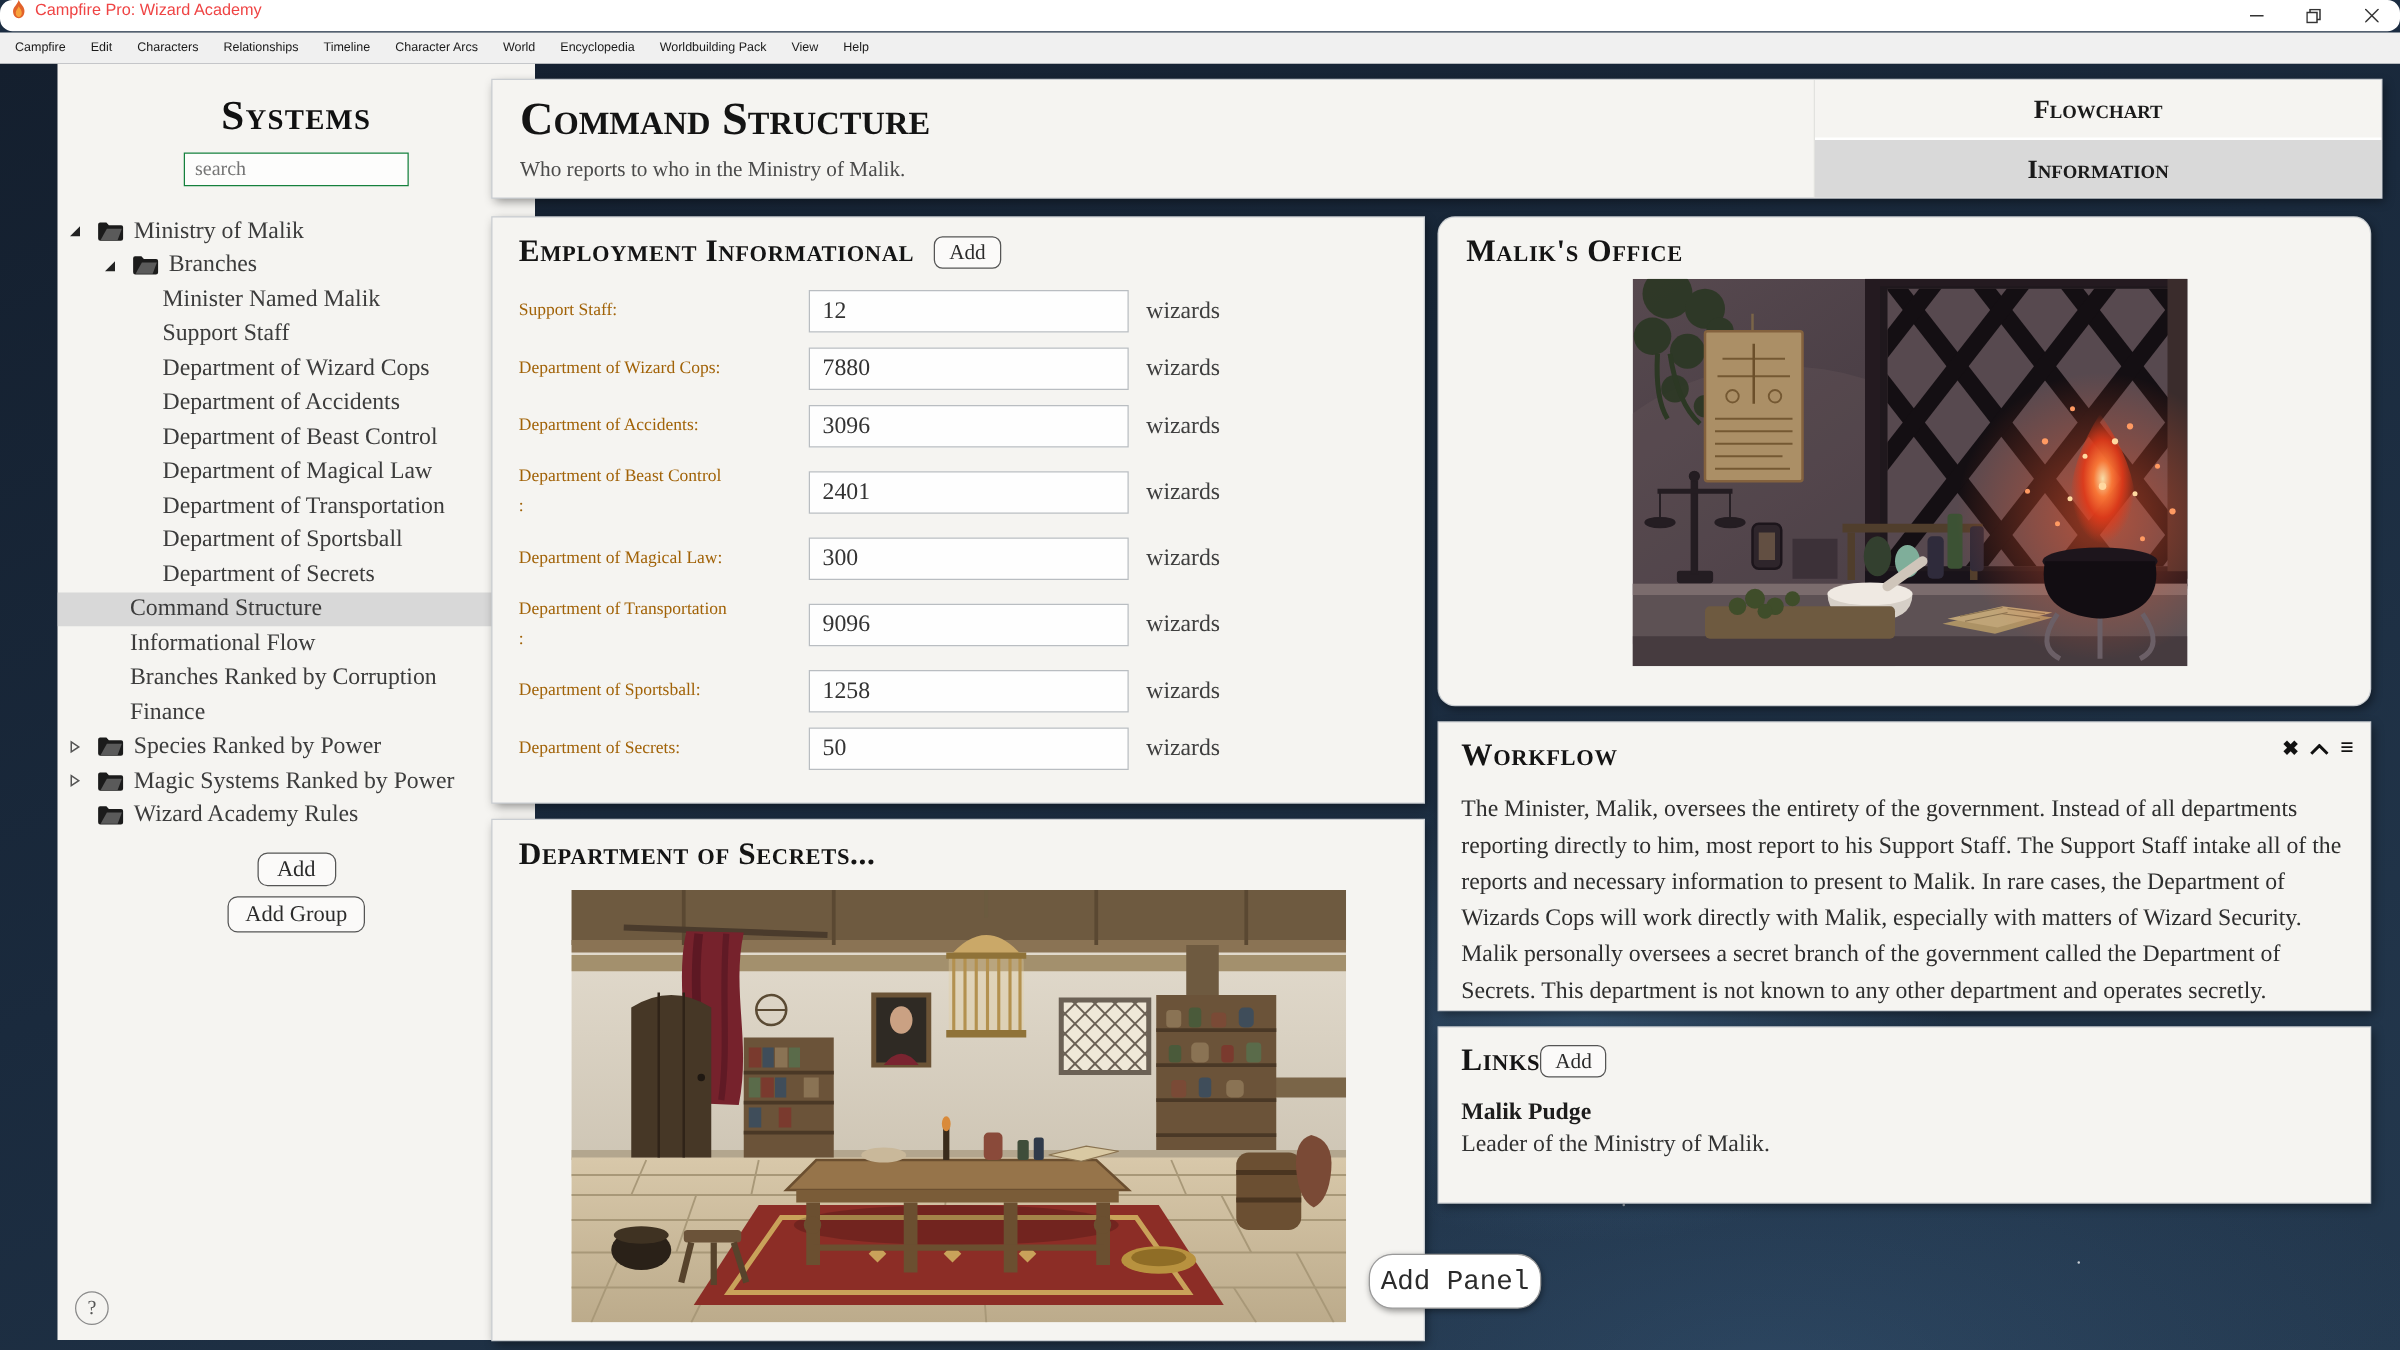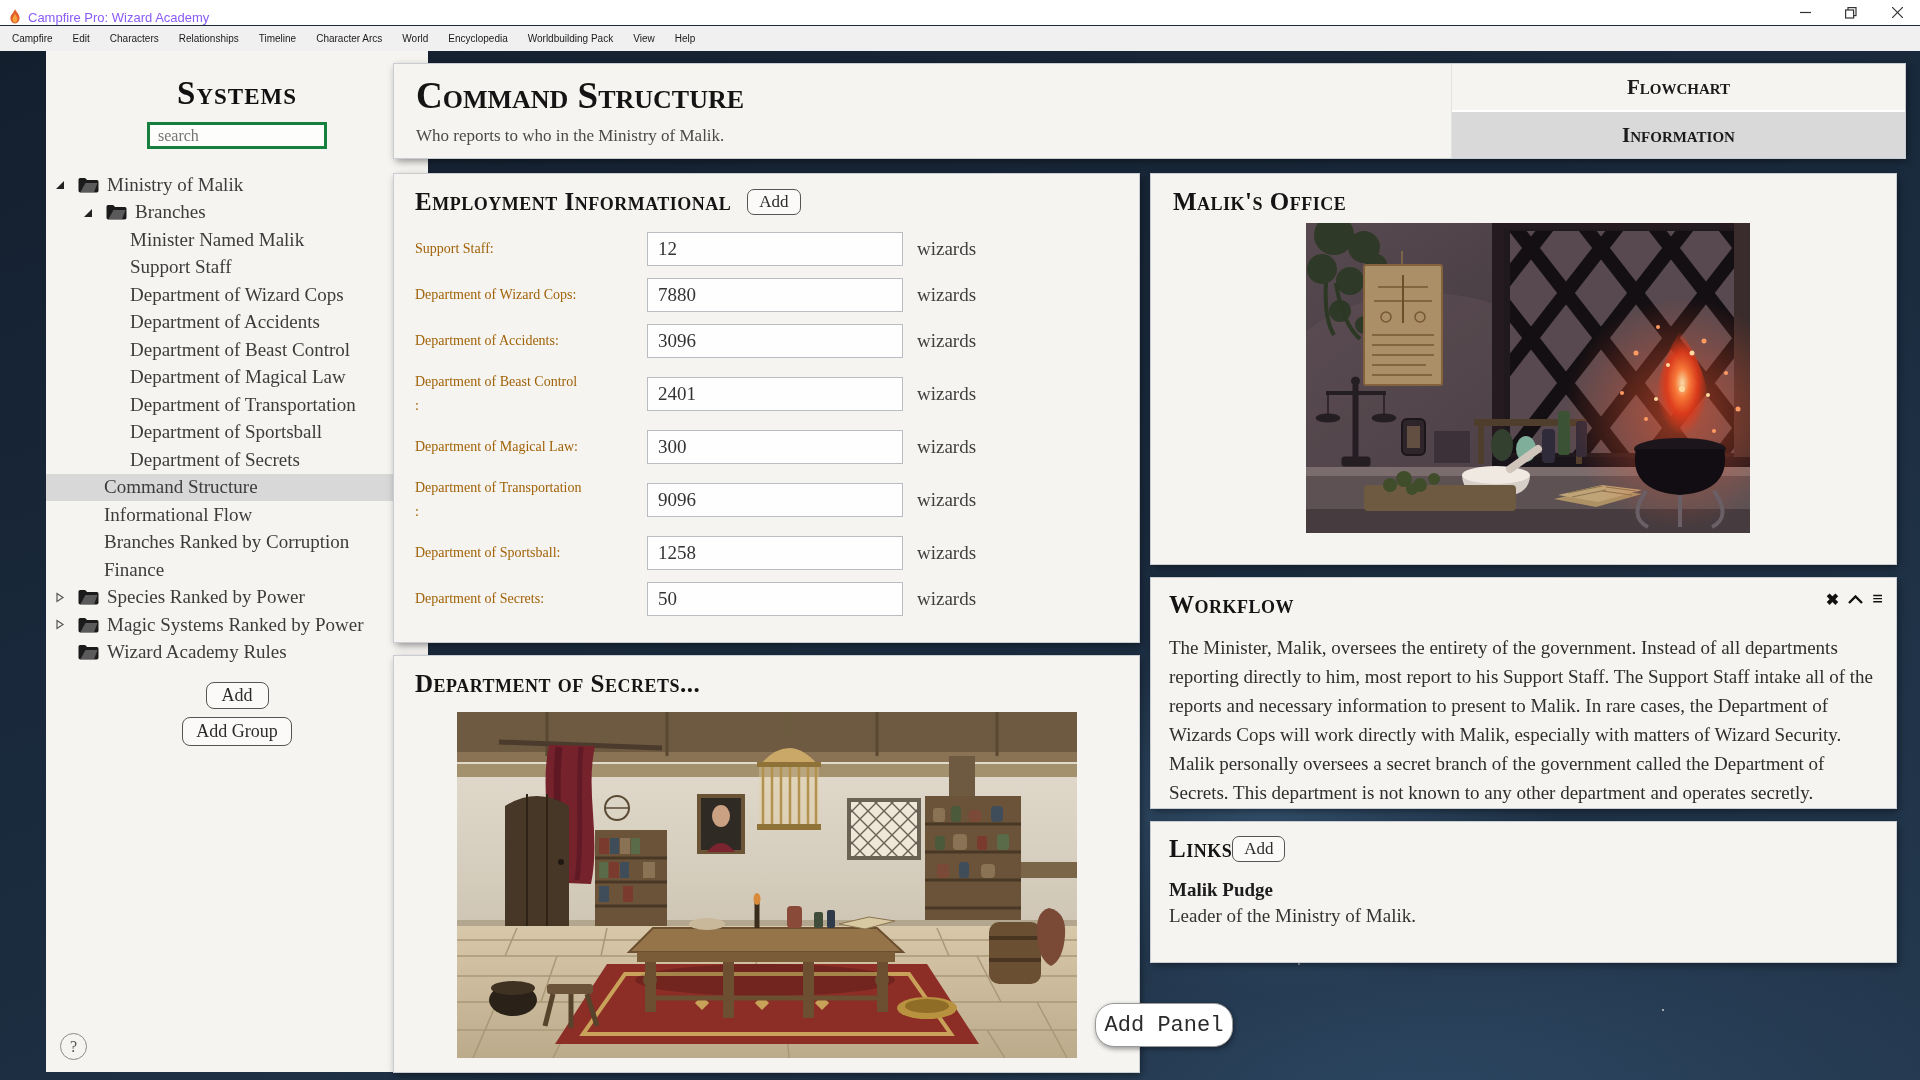--- a/index.html
+++ b/index.html
@@ -1,21 +1,21 @@
 <!DOCTYPE html>
 <html><head>
 <meta charset="utf-8">
 <style>
   * { margin:0; padding:0; box-sizing:border-box; }
   html,body { width:1920px; height:1080px; overflow:hidden; }
   body { position:relative; font-family:"Liberation Serif", serif; background:#1b2c41; }
 
   
   .titlebar { position:absolute; left:0; top:0; width:1920px; height:25px; background:#ffffff;
-    display:flex; align-items:flex-end; font-family:"Liberation Sans", sans-serif; font-size:13px; color:#8b5cf6; }
+    display:flex; align-items:flex-start; font-family:"Liberation Sans", sans-serif; font-size:13px; color:#ef4444;border-radius:10px; }
   .titlebar .flame { margin:0 6px 0 8px; }
   .win-controls { margin-left:auto; display:flex; height:100%; }
   .win-btn { width:46px; height:100%; display:flex; align-items:center; justify-content:center; color:#333; cursor:pointer; }
   .win-btn svg { display:block; }
 
   
   .menubar { position:absolute; left:0; top:26px; width:1920px; height:26px; background:#f0f0f0;
     display:flex; align-items:center; font-family:"Liberation Sans", sans-serif; font-size:10px; color:#1a1a1a;
     border-bottom:1px solid #d5d5d5; }
   .menu-item { padding:0 10px; height:100%; display:flex; align-items:center; cursor:pointer; }
@@ -38,21 +38,21 @@
       1662px 958px 0 0 rgba(255,255,255,.75), 1700px 818px 0 0 rgba(255,255,255,.6),
       1755px 205px 0 0 rgba(255,255,255,.5), 1802px 900px 0 0 rgba(255,255,255,.7),
       1852px 562px 0 0 rgba(255,255,255,.6), 1878px 402px 0 0 rgba(255,255,255,.5),
       640px 370px 0 0 rgba(255,255,255,.4), 1350px 70px 0 0 rgba(255,255,255,.45); }
 
   
   .sidebar { position:absolute; left:6px; top:0px; width:382px; height:1021px; background:#f5f4f1; overflow:hidden;margin-left:40px; }
   .sys-heading { margin-top:24px; text-align:center; font-size:33px; font-weight:bold;
     font-variant:small-caps; letter-spacing:1px; color:#101010; }
   .search-wrap { display:flex; justify-content:center; margin-top:10px; }
-  .search-input { width:180px; height:27px; border:3px solid #15803d; background:#fdfdfc;
+  .search-input { width:180px; height:27px; border:1px solid #15803d; background:#fdfdfc;
     font-family:"Liberation Serif", serif; font-size:16px; color:#333; padding:2px 8px; outline:none; }
   .tree { margin-top:22px; }
   .trow { display:flex; align-items:center; height:27.5px; font-size:19px; color:#3c3c3c; cursor:pointer; }
   .trow.selected { background:#d8d8d8; }
   .pl0 { padding-left:8px; } .pl1 { padding-left:36px; } .pl1t { padding-left:58px; } .pl2 { padding-left:84px; }
   .caret { width:24px; display:inline-flex; align-items:center; justify-content:flex-start; flex:none; }
   .folder { width:21px; height:16px; margin-right:8px; flex:none; }
   .side-btn-row { display:flex; justify-content:center; margin-top:16px; }
   .btn { font-family:"Liberation Serif", serif; border:1.5px solid #555; border-radius:8px;
     background:rgba(255,255,255,.55); color:#2b2b2b; cursor:pointer; }
@@ -87,21 +87,21 @@
     font-family:"Liberation Serif", serif; font-size:19px; color:#333; padding:0 10px; outline:none; }
   .emp-unit { margin-left:14px; font-size:19px; color:#3f3f3f; }
 
   
   .secrets-panel { left:394px; top:605px; width:745px; height:416px; padding:14px 0 0 21px; }
   .scene { position:absolute; overflow:hidden; }
   .scene svg { display:block; }
   .secrets-scene { left:63px; top:56px; width:620px; height:346px; }
 
   
-  .office-panel { left:1151px; top:123px; width:745px; height:390px; padding:14px 0 0 22px; }
+  .office-panel { left:1151px; top:123px; width:745px; height:390px; padding:14px 0 0 22px;border-radius:13px; }
   .office-scene { left:155px; top:49px; width:444px; height:310px; }
 
   
   .workflow-panel { left:1151px; top:527px; width:745px; height:230px; padding:13px 18px 0 18px; }
   .wf-icons { position:absolute; top:10px; right:14px; display:flex; align-items:center; gap:9px; }
   .wf-icon { color:#111; cursor:pointer; display:flex; align-items:center; }
   .wf-close { font-size:16px; font-weight:bold; }
   .wf-menu { font-size:19px; font-weight:bold; letter-spacing:-1px; }
   .wf-body { margin-top:14px; font-size:19px; line-height:29px; color:#2e2e2e; }
 

